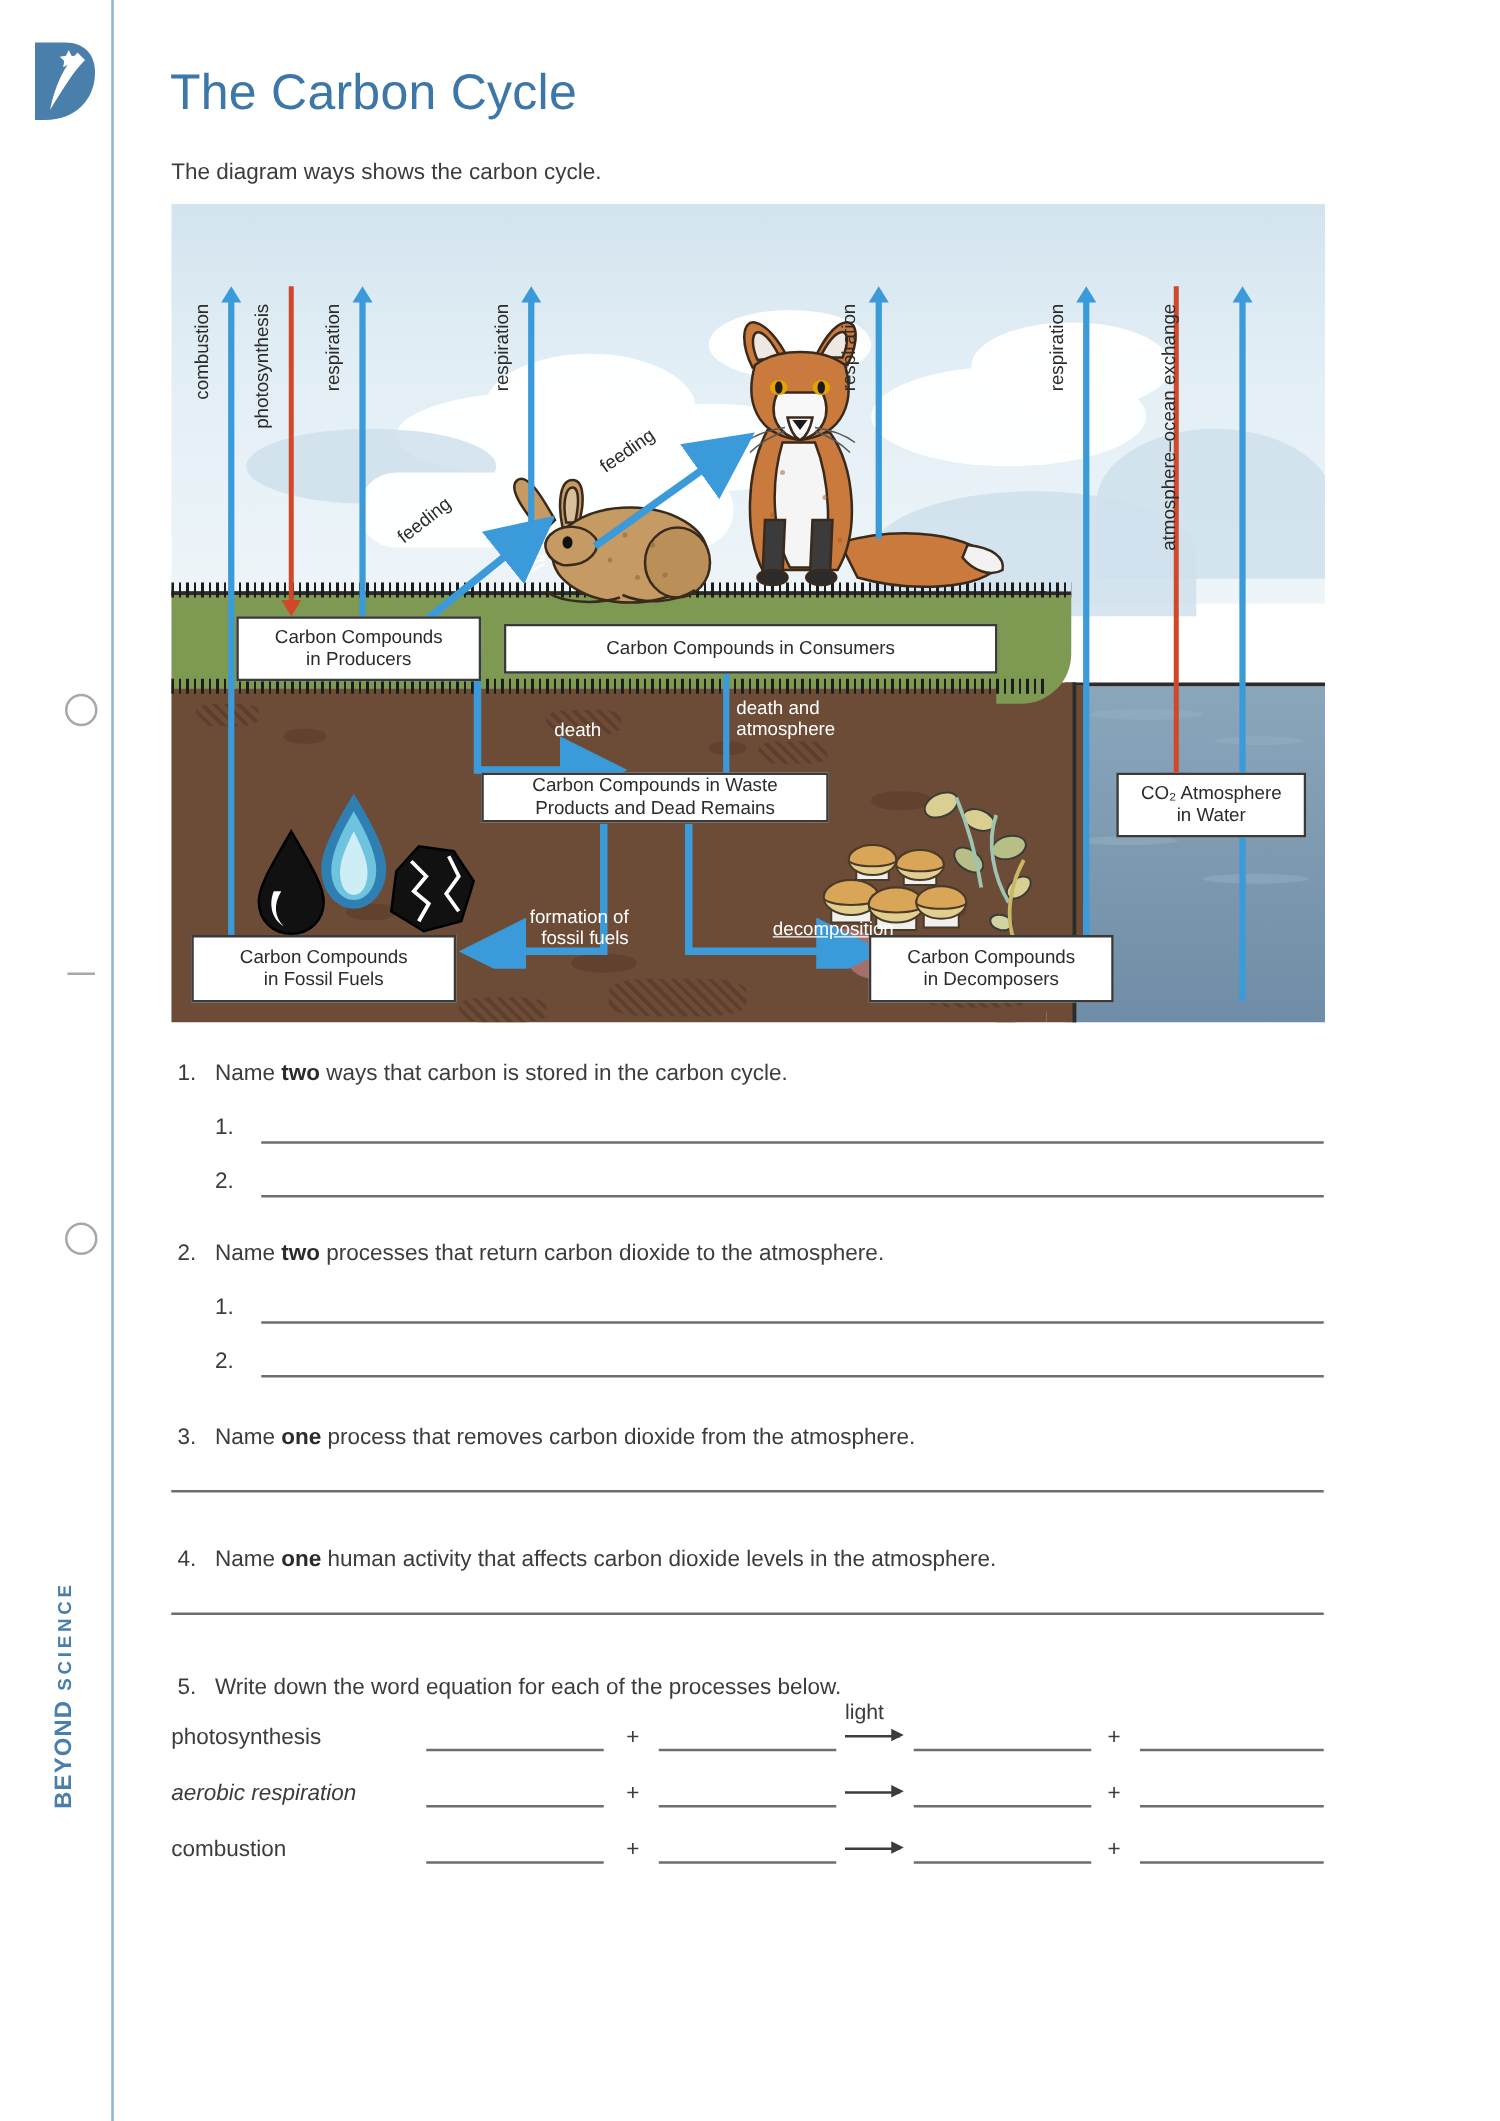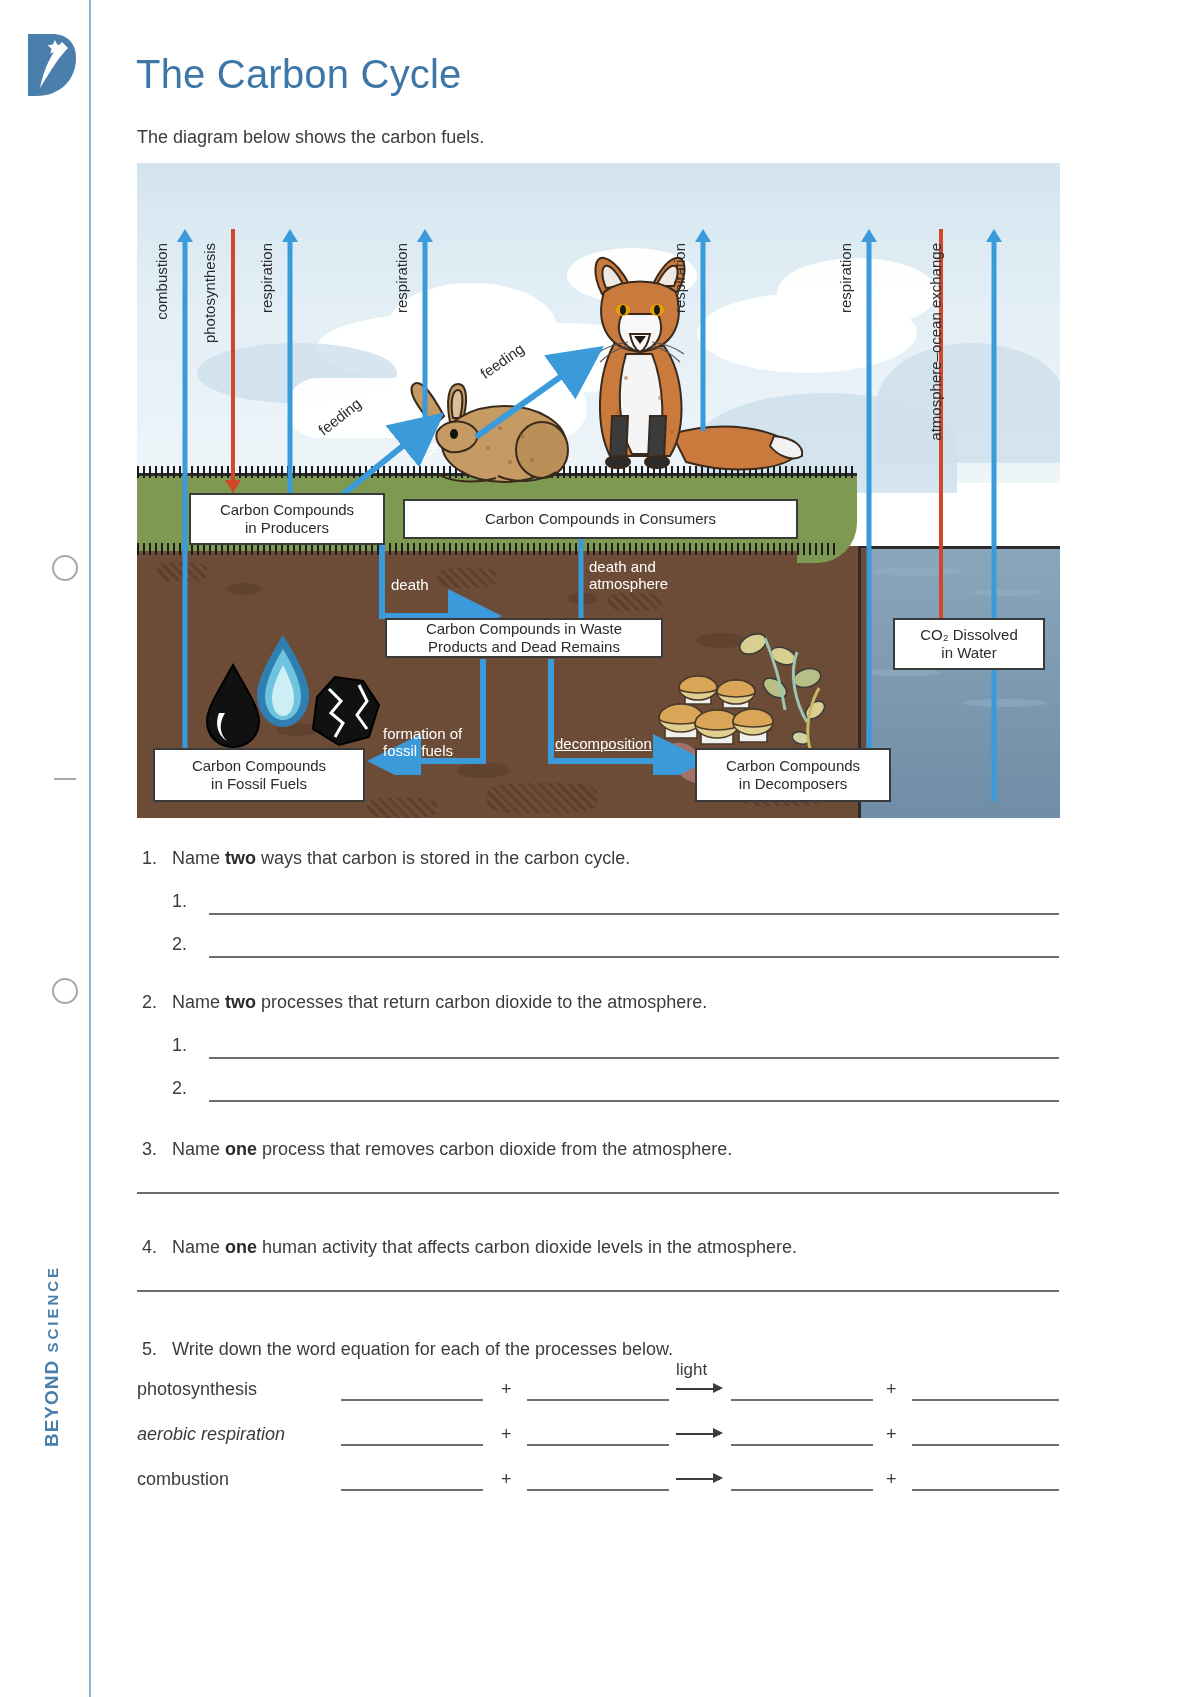--- a/index.html
+++ b/index.html
@@ -149,21 +149,21 @@
   .head-down-blue{ border-left: 8px solid transparent; border-right: 8px solid transparent; border-top: 13px solid #3b9ad9; bottom: -12px; }
   .head-down-red { border-left: 8px solid transparent; border-right: 8px solid transparent; border-top: 13px solid #d1472a; bottom: -12px; }
 
   .vlabel {
     position: absolute; z-index: 22;
     writing-mode: vertical-rl; transform: rotate(180deg);
     font-size: 15px; color: #2b2b2b; white-space: nowrap;
   }
   .hlabel {
     position: absolute; z-index: 22;
-    font-size: 15px; color: #2b2b2b; text-align: left; line-height: 1.15;
+    font-size: 15px; color: #2b2b2b; text-align: right; line-height: 1.15;
   }
   .hlabel.white { color: #ffffff; }
   .diaglabel {
     position: absolute; z-index: 22; font-size: 15px; color: #2b2b2b;
     white-space: nowrap;
   }
 
   
   .animal { position: absolute; z-index: 15; }
 
@@ -209,21 +209,21 @@
     <path d="M40 10 C30 20 22 36 18 56 C28 40 36 26 46 16 Z" fill="#ffffff"></path>
     <path d="M33 8 l2.2 4.6 5 .7 -3.6 3.5 .9 5 -4.5-2.4 -4.5 2.4 .9-5 -3.6-3.5 5-.7 Z" fill="#ffffff"></path>
   </svg>
 </div>
 
 <div class="brand-vertical">
   <span>BEYOND</span><span class="sci">&nbsp;</span><span class="sci">SCIENCE</span>
 </div>
 
 <h1 class="page-title">The Carbon Cycle</h1>
-<div class="intro-text">The diagram below shows the carbon fuels.</div>
+<div class="intro-text">The diagram ways shows the carbon cycle.</div>
 
 <div class="diagram">
 
   <div class="sky"></div>
   <div class="cloud" style="left:180px; top:150px; width:240px; height:70px;"></div>
   <div class="cloud" style="left:250px; top:120px; width:170px; height:90px;"></div>
   <div class="cloud" style="left:330px; top:160px; width:200px; height:70px;"></div>
   <div class="cloud soft" style="left:60px; top:180px; width:200px; height:60px;"></div>
   <div class="cloud" style="left:430px; top:85px; width:130px; height:55px;"></div>
   <div class="cloud" style="left:560px; top:130px; width:220px; height:80px;"></div>
@@ -549,21 +549,21 @@
 
   <div class="dbox" style="left:558px; top:585px; width:196px; height:54px;">
     <div>
       <span>Carbon Compounds</span><br>
       <span>in Decomposers</span>
     </div>
   </div>
 
   <div class="dbox" style="left:756px; top:455px; width:152px; height:52px;">
     <div>
-      <span>CO₂ Dissolved</span><br>
+      <span>CO₂ Atmosphere</span><br>
       <span>in Water</span>
     </div>
   </div>
 </div>
 
 <div class="q" style="left:142px; top:847px;">
   <span>1.</span>
   <span style="display:inline-block; width:10px;"></span><span>Name </span><b>two</b><span> ways that carbon is stored in the carbon cycle.</span>
 </div>
 <div class="subnum" style="left:172px; top:891px;">1.</div>

